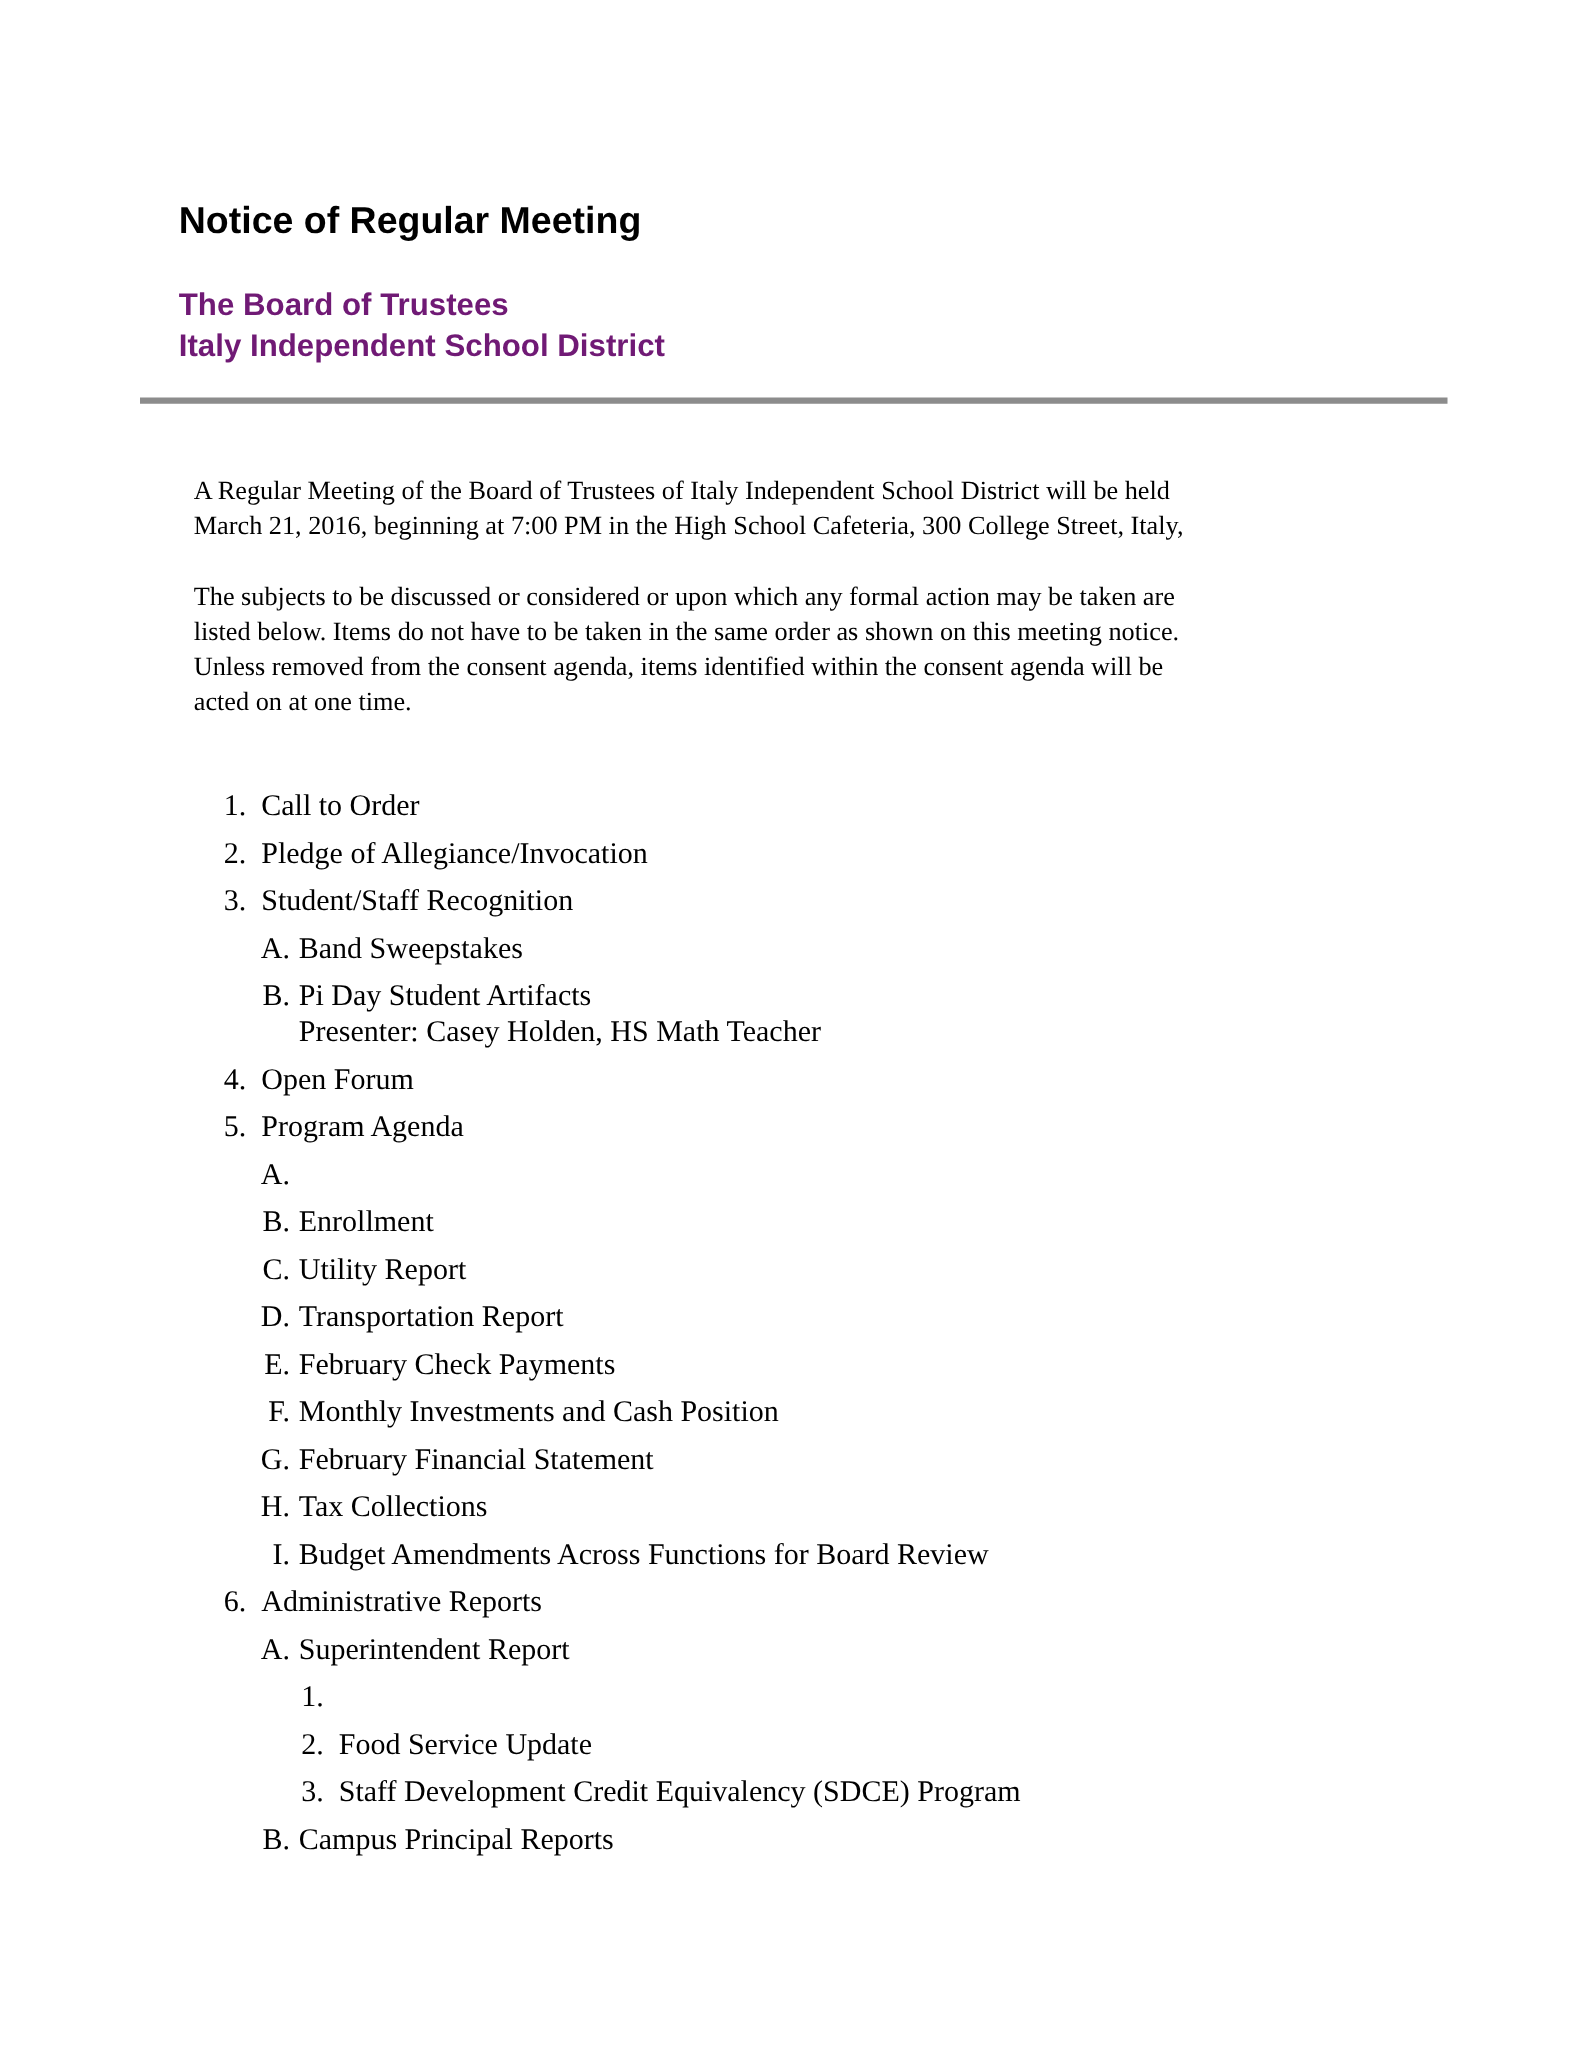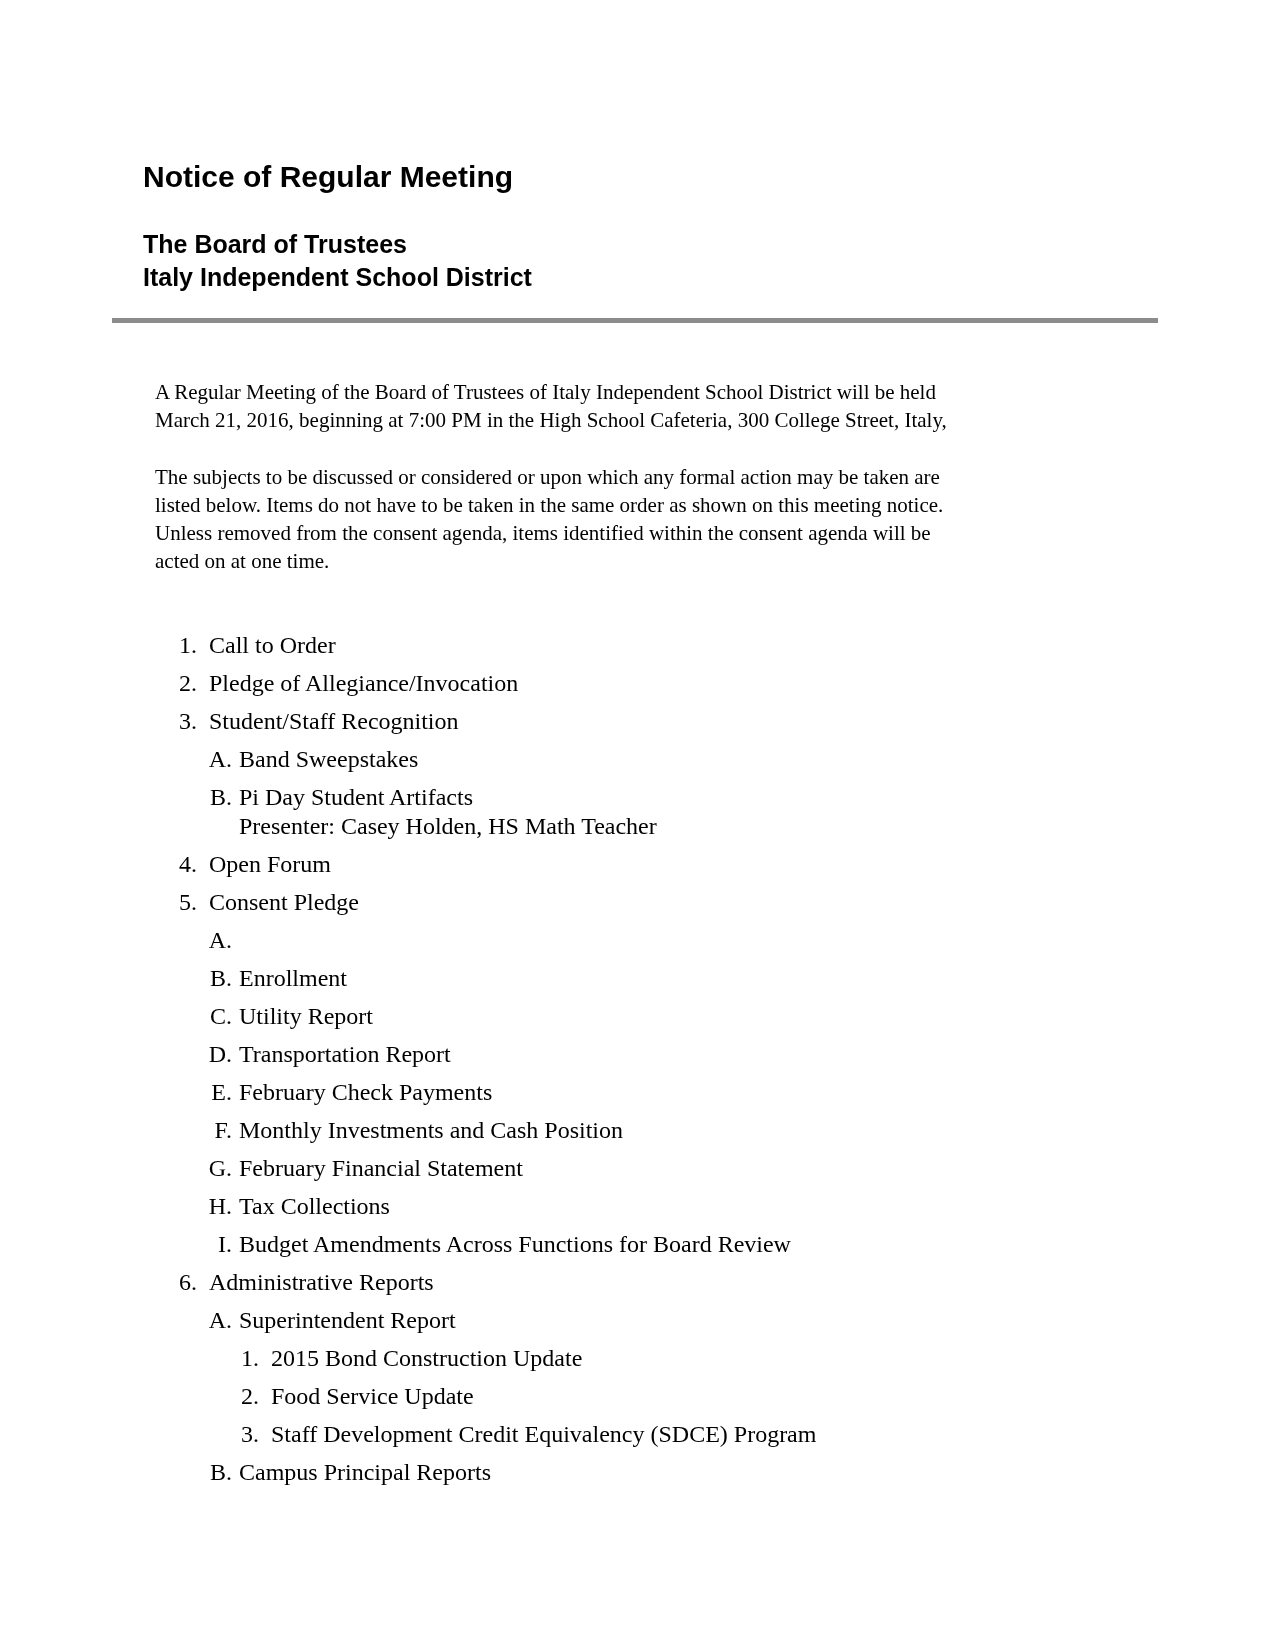--- a/index.html
+++ b/index.html
@@ -29,21 +29,21 @@
     white-space: nowrap;
   }
   #doc-subtitle {
     position: absolute;
     left: 143px;
     top: 228px;
     font-family: "Liberation Sans", "DejaVu Sans", sans-serif;
     font-weight: bold;
     font-size: 25px;
     line-height: 33px;
-    color: #000000;
+    color: #701a75;
     white-space: nowrap;
   }
   
   #divider-rule {
     position: absolute;
     left: 112px;
     top: 318px;
     width: 1050px;
     height: 5px;
     background: #8c8c8c;
@@ -157,21 +157,21 @@
       </div>
       <div class="agenda-item lvl1">
         <div class="marker">4.</div>
         <div class="body">
           <div class="itext">Open Forum</div>
         </div>
       </div>
       <div class="agenda-item lvl1">
         <div class="marker">5.</div>
         <div class="body">
-          <div class="itext">Consent Pledge</div>
+          <div class="itext">Program Agenda</div>
         </div>
       </div>
       <div class="agenda-item lvl2">
         <div class="marker">A.</div>
       </div>
       <div class="agenda-item lvl2">
         <div class="marker">B.</div>
         <div class="body">
           <div class="itext">Enrollment</div>
         </div>
@@ -225,23 +225,20 @@
         </div>
       </div>
       <div class="agenda-item lvl2">
         <div class="marker">A.</div>
         <div class="body">
           <div class="itext">Superintendent Report</div>
         </div>
       </div>
       <div class="agenda-item lvl3">
         <div class="marker">1.</div>
-        <div class="body">
-          <div class="itext">2015 Bond Construction Update</div>
-        </div>
       </div>
       <div class="agenda-item lvl3">
         <div class="marker">2.</div>
         <div class="body">
           <div class="itext">Food Service Update</div>
         </div>
       </div>
       <div class="agenda-item lvl3">
         <div class="marker">3.</div>
         <div class="body">

